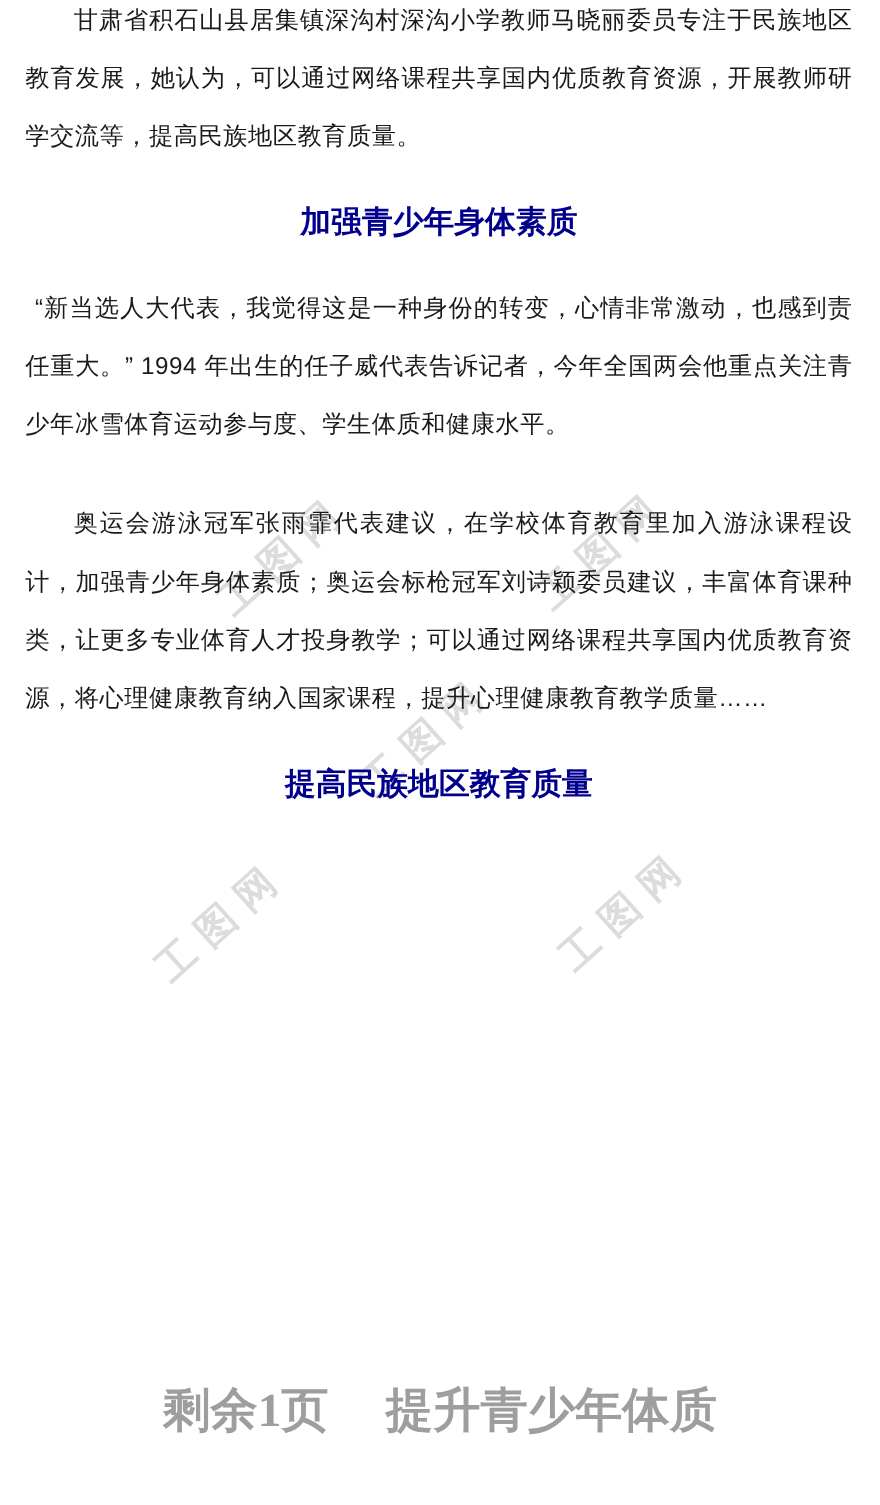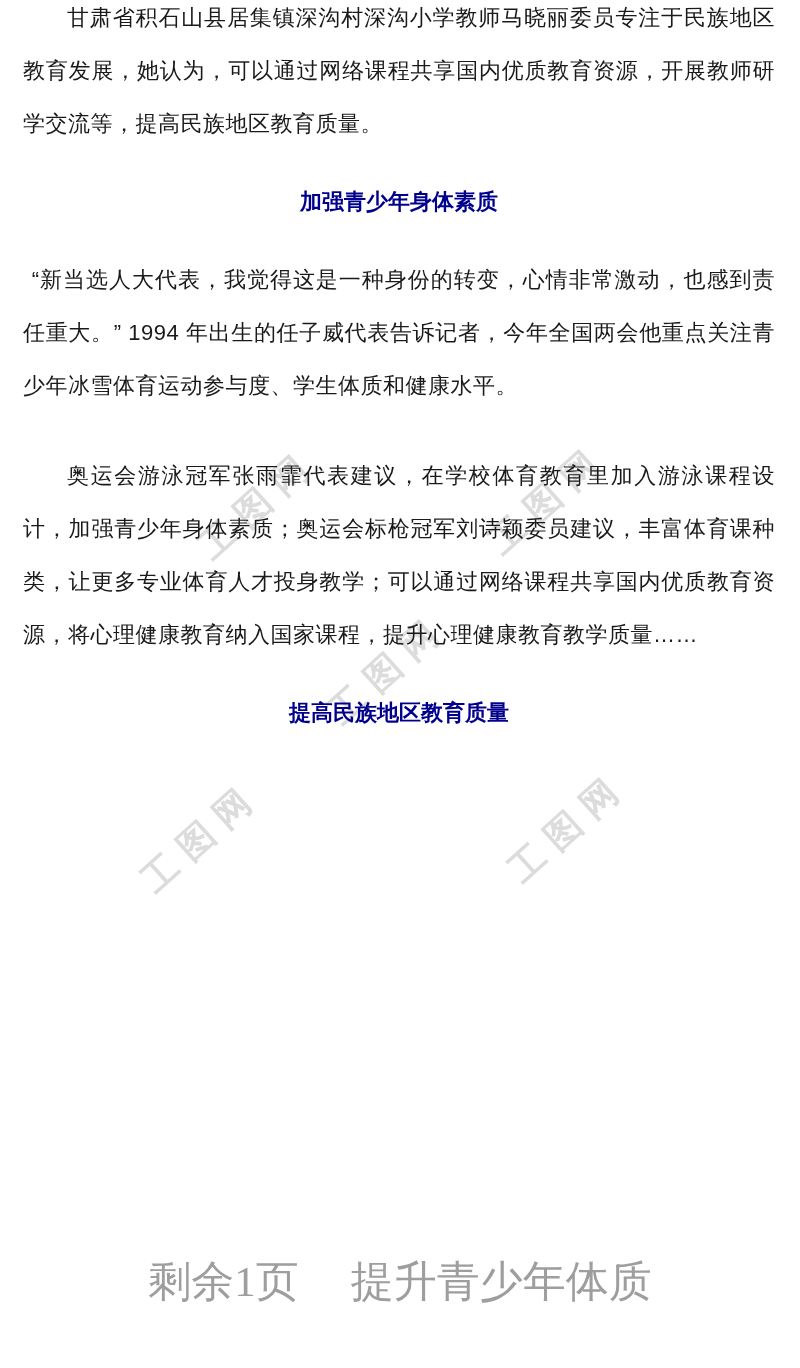--- a/index.html
+++ b/index.html
@@ -53,38 +53,38 @@
     font-size: 22px;
     line-height: 53px;
     color: #1a1a1a;
     text-align: justify;
     letter-spacing: 0.5px;
   }
   p.indent-2 { text-indent: 2em; }
   p.indent-quote { text-indent: 0.4em; }
   h2.section-heading {
     margin: -12px 0 25px 0;
-    font-size: 22px;
+    font-size: 28px;
     line-height: 53px;
     font-weight: bold;
     text-align: center;
     color: #00008c;
   }
   
   .footer {
     position: absolute;
     left: 0;
     right: 0;
     top: 1253px;
     z-index: 2;
     display: flex;
     justify-content: center;
     gap: 52px;
     font-family: "Liberation Serif", serif;
-    font-weight: normal;
+    font-weight: bold;
     font-size: 43px;
     color: #9e9e9e;
     white-space: nowrap;
   }
 </style>
 </head>
 <body>
 
 <div class="page">
 

